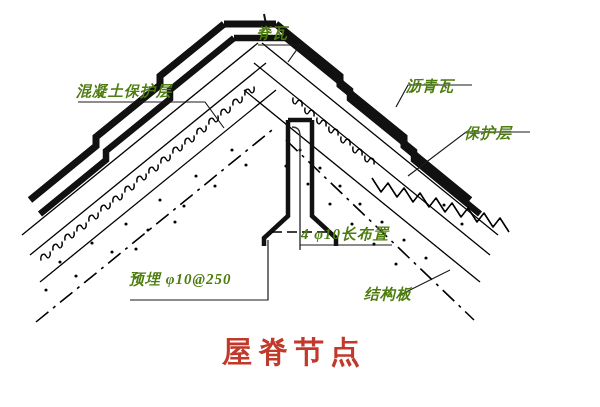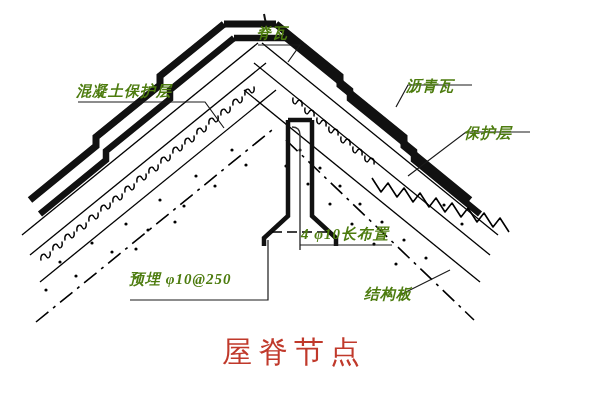--- a/index.html
+++ b/index.html
@@ -21,21 +21,21 @@
     line-height:1;
     font-style:italic;
   }
   .lbl-cn{font-size:15px;}
   .lbl-mix{font-size:15px;}
   #title{
     position:absolute;
     left:222px;top:337px;
     color:#c0392b;
     font-family:"Liberation Serif", serif;
-    font-weight:400;
+    font-weight:700;
     font-size:30px;
     letter-spacing:6px;
     white-space:nowrap;
     line-height:1;
   }
 </style>
 </head>
 <body>
 
 <div id="stage">

